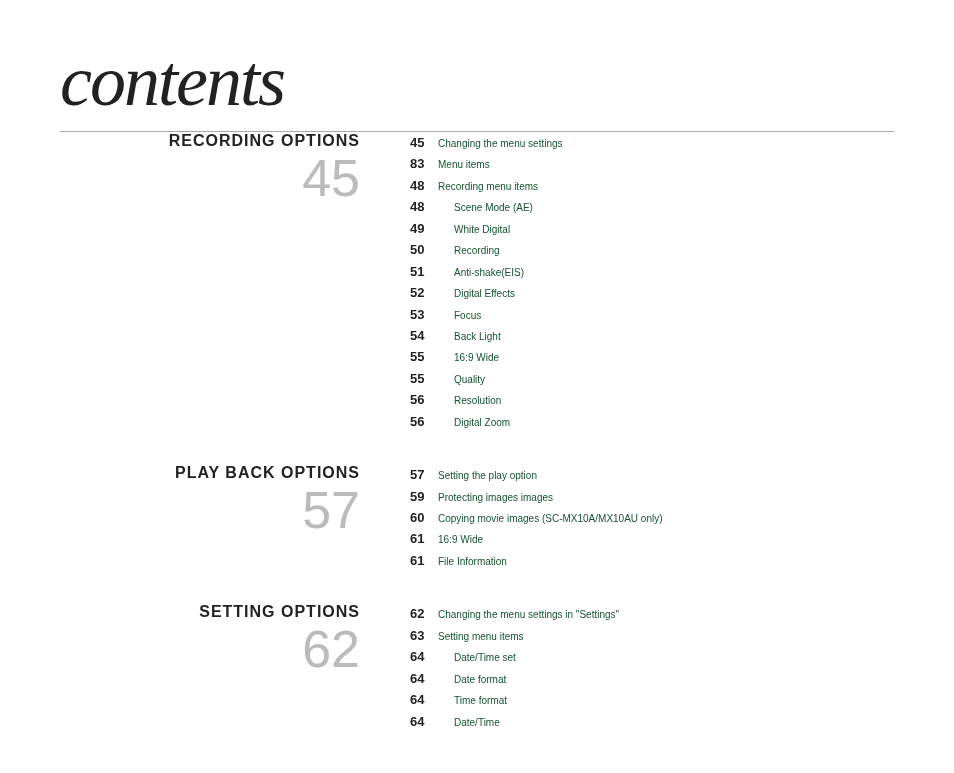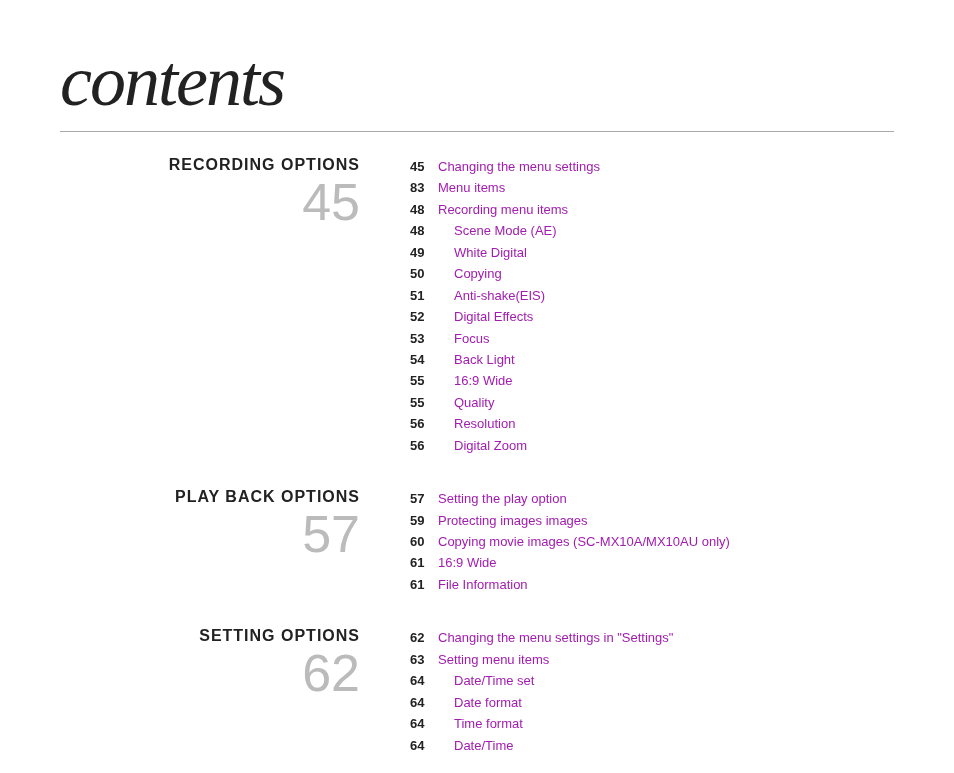--- a/index.html
+++ b/index.html
@@ -17,21 +17,20 @@
       color: #222;
     }
 
     .page-title {
       font-size: 72px;
       font-weight: 300;
       color: #222;
       letter-spacing: -2px;
       border-bottom: 1px solid #aaa;
       padding-bottom: 8px;
-      margin-bottom: 24px;
       font-family: Georgia, serif;
       font-style: italic;
     }
 
     .content-area {
       display: flex;
       flex-direction: column;
       gap: 0;
     }
 
@@ -81,22 +80,22 @@
     }
 
     .toc-entry .page-num {
       min-width: 28px;
       font-weight: 700;
       font-size: 13px;
       color: #222;
     }
 
     .toc-entry .entry-text {
-      font-size: 13px;
-      color: #a21caf;
+      font-size: 10px;
+      color: #14532d;
     }
 
     .toc-entry .entry-text.indented {
       padding-left: 16px;
     }
   </style>
 </head>
 <body>
 
 <h1 class="page-title">contents</h1>
@@ -123,21 +122,21 @@
         <div class="toc-entry">
           <span class="page-num">48</span>
           <span class="entry-text indented">Scene Mode (AE)</span>
         </div>
         <div class="toc-entry">
           <span class="page-num">49</span>
           <span class="entry-text indented">White Digital</span>
         </div>
         <div class="toc-entry">
           <span class="page-num">50</span>
-          <span class="entry-text indented">Copying</span>
+          <span class="entry-text indented">Recording</span>
         </div>
         <div class="toc-entry">
           <span class="page-num">51</span>
           <span class="entry-text indented">Anti-shake(EIS)</span>
         </div>
         <div class="toc-entry">
           <span class="page-num">52</span>
           <span class="entry-text indented">Digital Effects</span>
         </div>
         <div class="toc-entry">

